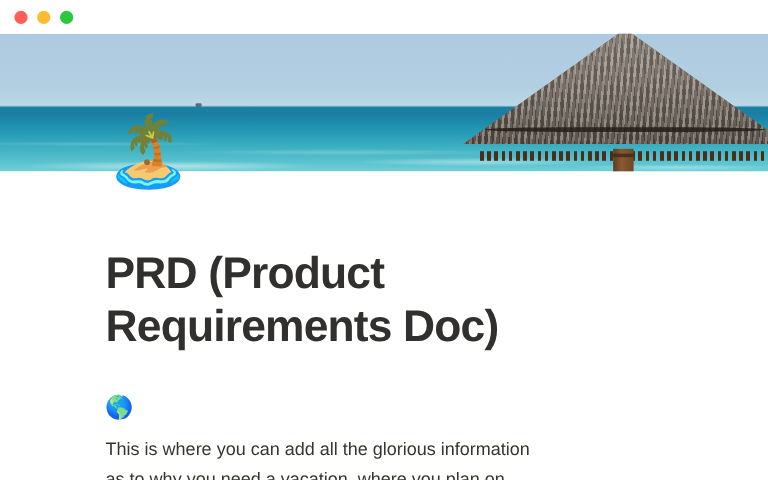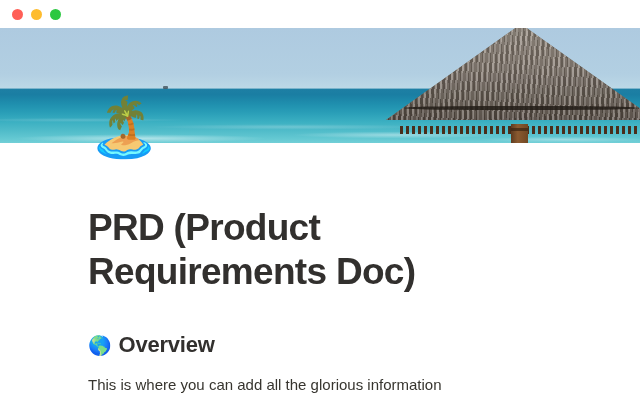--- a/index.html
+++ b/index.html
@@ -203,20 +203,19 @@
   </div>
 
   <div class="page-icon">🏝️</div>
 
   <div class="doc">
 
     <h1 class="doc-title">PRD (Product Requirements Doc)</h1>
 
     <h2 class="section-heading">
       <span class="section-emoji">🌎</span>
-      <span>Overview</span>
     </h2>
 
     <p class="body-text">This is where you can add all the glorious information as to why you need a vacation, where you plan on going, how you'll get there, and the benefit of</p>
 
   </div>
 
 </div>
 
 </body></html>

